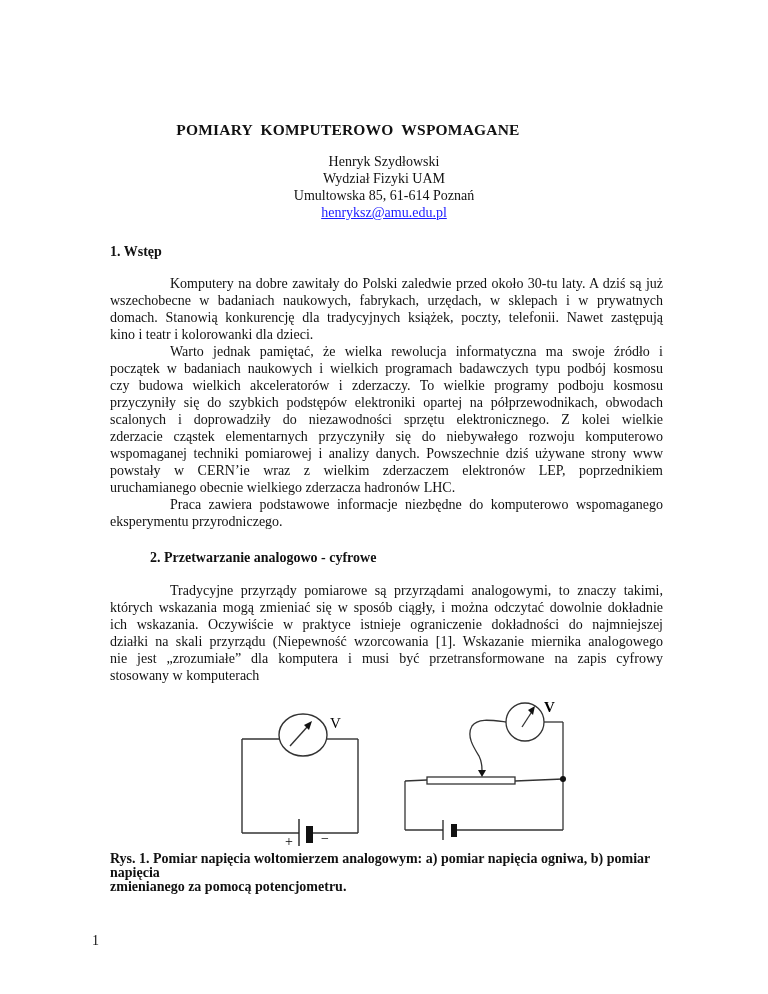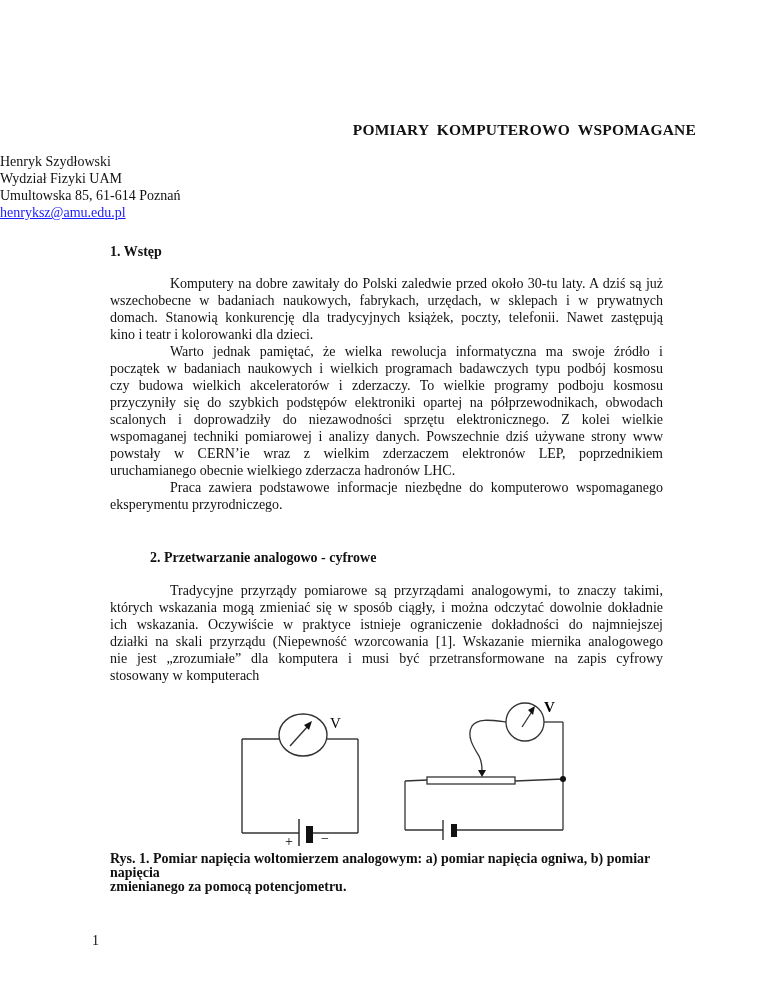--- a/index.html
+++ b/index.html
@@ -3,26 +3,26 @@
   <meta charset="utf-8">
   <style>
     html, body { margin: 0; padding: 0; background: #ffffff; }
     body {
       width: 768px; height: 994px; position: relative; overflow: hidden;
       font-family: "Liberation Serif", "DejaVu Serif", serif;
       color: #111111;
     }
     .title {
       position: absolute; left: 0; width: 696px; top: 121px;
-      text-align: right; font-weight: bold; font-size: 15.5px;
+      text-align: center; font-weight: bold; font-size: 15.5px;
       word-spacing: 4px; letter-spacing: 0.2px;
     }
     .author-block {
       position: absolute; left: 0; width: 768px; top: 153px;
-      text-align: left; font-size: 14px; line-height: 17px;
+      text-align: center; font-size: 14px; line-height: 17px;
     }
     .author-block a { color: #1a1aff; text-decoration: underline; }
     .heading {
       position: absolute; left: 110px; font-weight: bold; font-size: 14px; text-align: center;
     }
     .para {
       position: absolute; left: 110px; width: 553px;
       font-size: 14px; line-height: 17px; text-align: justify;
       text-align-last: left;
     }
@@ -56,20 +56,21 @@
 <div class="para" style="top:275px;">
   <span class="line indent">Komputery na dobre zawitały do Polski zaledwie przed około 30-tu laty. A dziś są już</span>
   <span class="line">wszechobecne w badaniach naukowych, fabrykach, urzędach, w sklepach i w prywatnych</span>
   <span class="line">domach. Stanowią konkurencję dla tradycyjnych książek, poczty, telefonii. Nawet zastępują</span>
   <span class="line last">kino i teatr i kolorowanki dla dzieci.</span>
   <span class="line indent">Warto jednak pamiętać, że wielka rewolucja informatyczna ma swoje źródło i</span>
   <span class="line">początek w badaniach  naukowych i wielkich programach badawczych typu podbój kosmosu</span>
   <span class="line">czy budowa wielkich akceleratorów i zderzaczy. To wielkie programy podboju kosmosu</span>
   <span class="line">przyczyniły się do szybkich podstępów elektroniki opartej na półprzewodnikach, obwodach</span>
   <span class="line">scalonych i doprowadziły do niezawodności sprzętu elektronicznego. Z kolei wielkie</span>
+  <span class="line">zderzacie cząstek elementarnych przyczyniły się do niebywałego rozwoju komputerowo</span>
   <span class="line">wspomaganej techniki pomiarowej i analizy danych. Powszechnie dziś używane strony  www</span>
   <span class="line">powstały w CERN’ie wraz z wielkim zderzaczem elektronów LEP, poprzednikiem</span>
   <span class="line last">uruchamianego obecnie wielkiego zderzacza hadronów  LHC.</span>
   <span class="line indent">Praca zawiera podstawowe informacje niezbędne do komputerowo wspomaganego</span>
   <span class="line last">eksperymentu przyrodniczego.</span>
 </div>
 
 <div class="heading" style="top:550px;margin-left:40px;">2. Przetwarzanie analogowo - cyfrowe</div>
 
 <div class="para" style="top:582px;">

